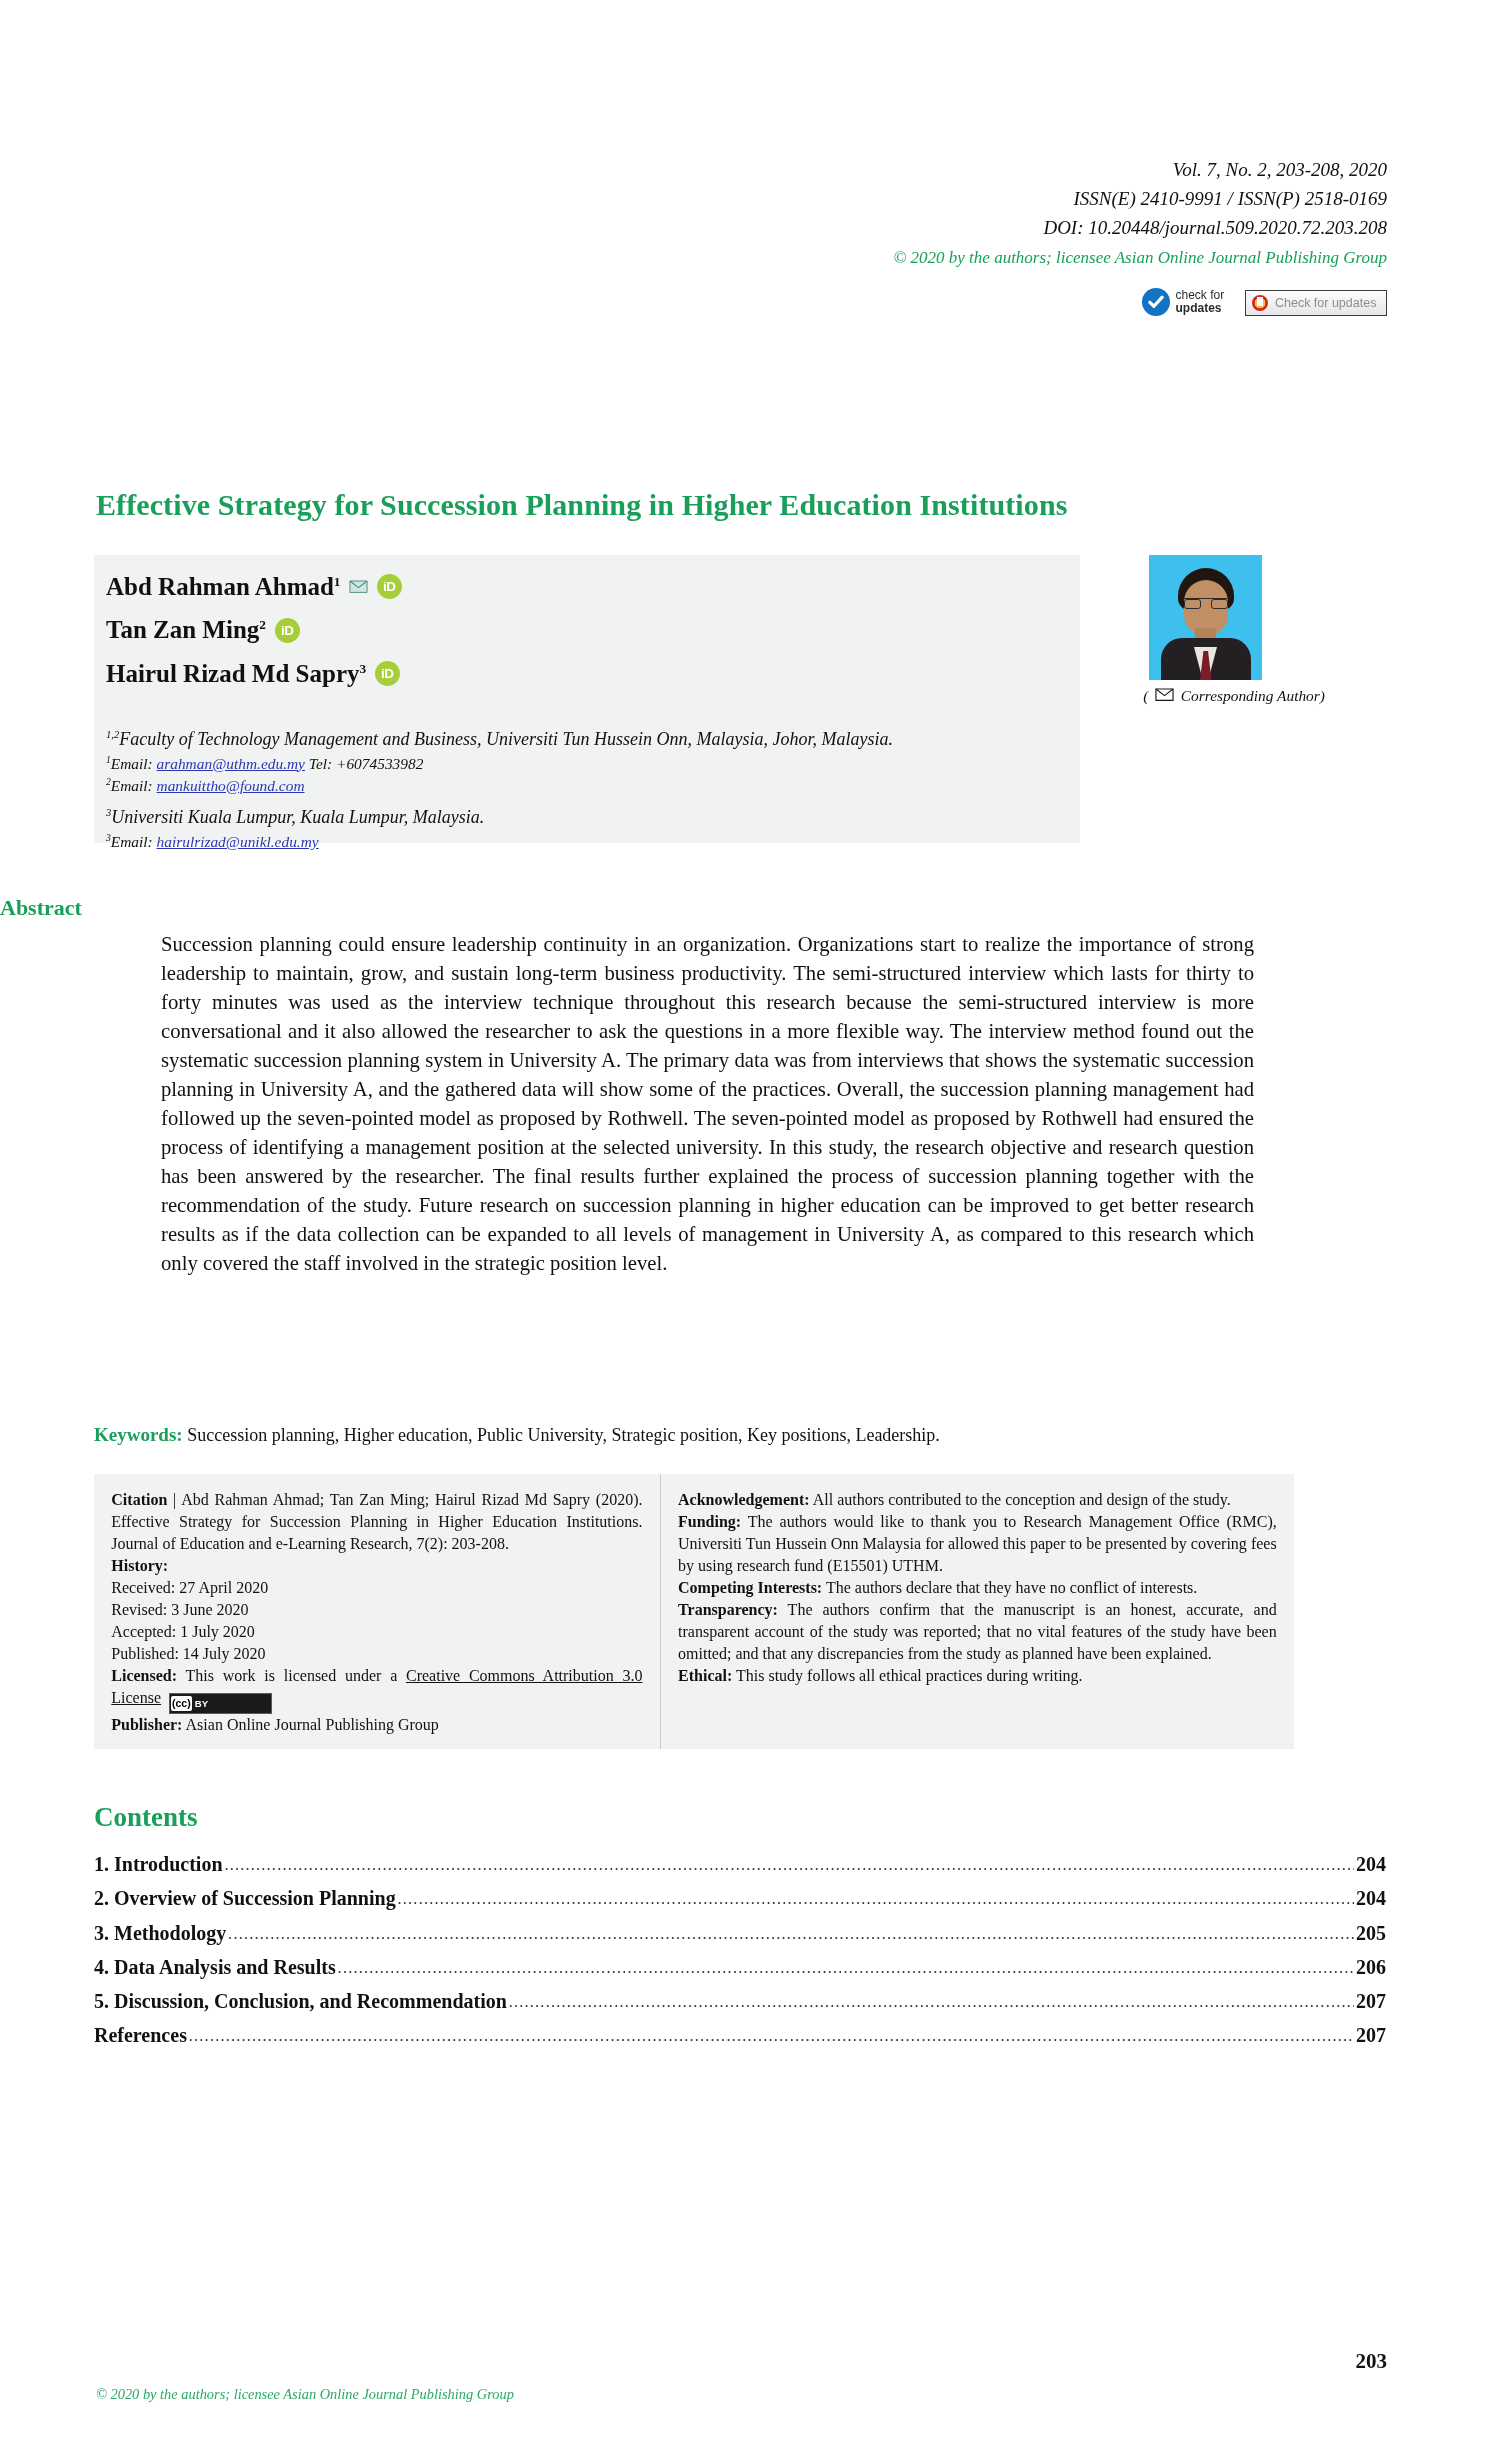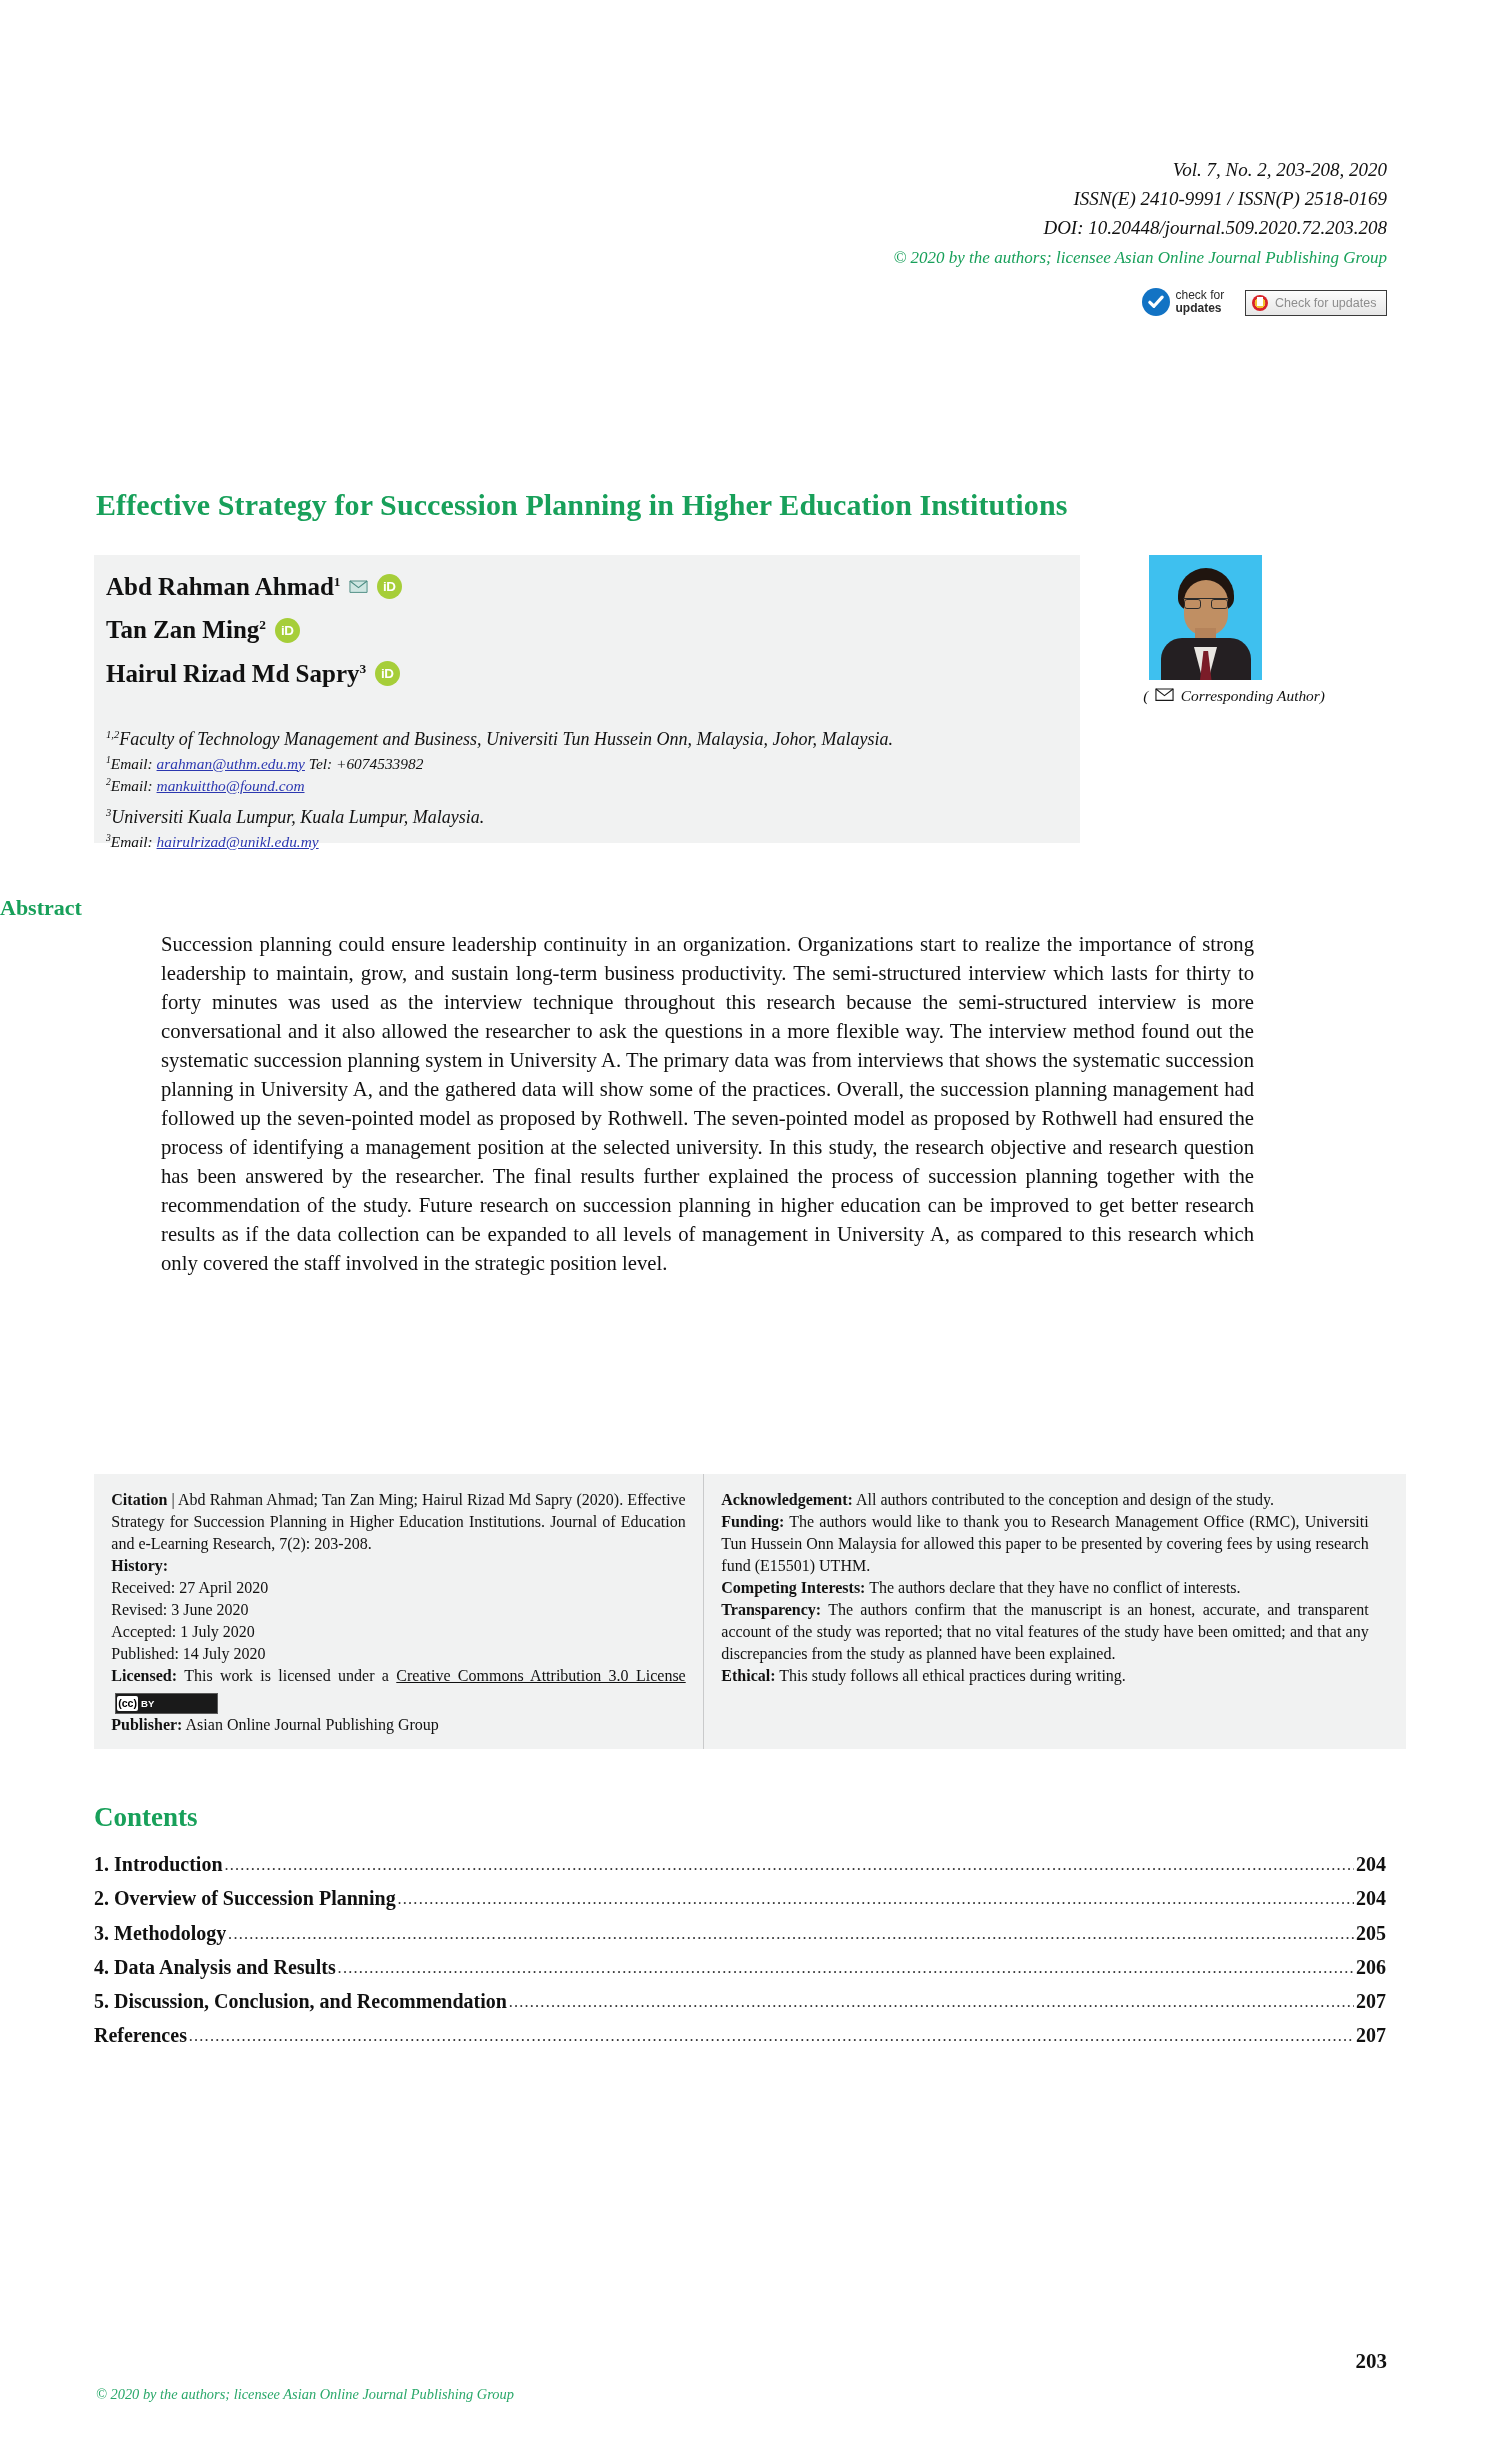--- a/index.html
+++ b/index.html
@@ -311,21 +311,21 @@
     font-weight: bold;
     color: #18a05a;
     font-size: 19px;
   }
 
   
   .info-box {
     position: absolute;
     top: 1474px;
     left: 94px;
-    width: 1312px;
+    width: 1200px;
     min-height: 259px;
     background: #f1f2f2;
     display: flex;
   }
   .info-col {
     box-sizing: border-box;
     padding: 15.4px 17.3px 13.4px 17.3px;
     font-size: 16px;
     line-height: 1.37;
     text-align: justify;
@@ -523,20 +523,24 @@
         <path d="M1 2 L19 2 L19 14 L1 14 Z" fill="none" stroke="#1a1a1a" stroke-width="1.2"></path>
         <path d="M1 2 L10 9 L19 2" fill="none" stroke="#1a1a1a" stroke-width="1.2"></path>
       </svg>
       <span>Corresponding Author)</span>
     </div>
   </div>
 
   <div class="abstract-heading">Abstract</div>
   <div class="abstract-body">Succession planning could ensure leadership continuity in an organization. Organizations start to realize the importance of strong leadership to maintain, grow, and sustain long-term business productivity. The semi-structured interview which lasts for thirty to forty minutes was used as the interview technique throughout this research because the semi-structured interview is more conversational and it also allowed the researcher to ask the questions in a more flexible way. The interview method found out the systematic succession planning system in University A. The primary data was from interviews that shows the systematic succession planning in University A, and the gathered data will show some of the practices. Overall, the succession planning management had followed up the seven-pointed model as proposed by Rothwell. The seven-pointed model as proposed by Rothwell had ensured the process of identifying a management position at the selected university. In this study, the research objective and research question has been answered by the researcher. The final results further explained the process of succession planning together with the recommendation of the study. Future research on succession planning in higher education can be improved to get better research results as if the data collection can be expanded to all levels of management in University A, as compared to this research which only covered the staff involved in the strategic position level.</div>
 
+  <div class="keywords">
+    <span class="kw-label">Keywords:</span>
+    <span>Succession planning, Higher education, Public University, Strategic position, Key positions, Leadership.</span>
+  </div>
 
   <div class="info-box">
     <div class="info-col left">
       <div>
         <b>Citation</b>
         <span>|</span>
         <span>Abd Rahman Ahmad; Tan Zan Ming; Hairul Rizad Md Sapry (2020). Effective Strategy for Succession Planning in Higher Education Institutions. Journal of Education and e-Learning Research, 7(2): 203-208.</span>
       </div>
       <div class="nojust">
         <b>History:</b>

